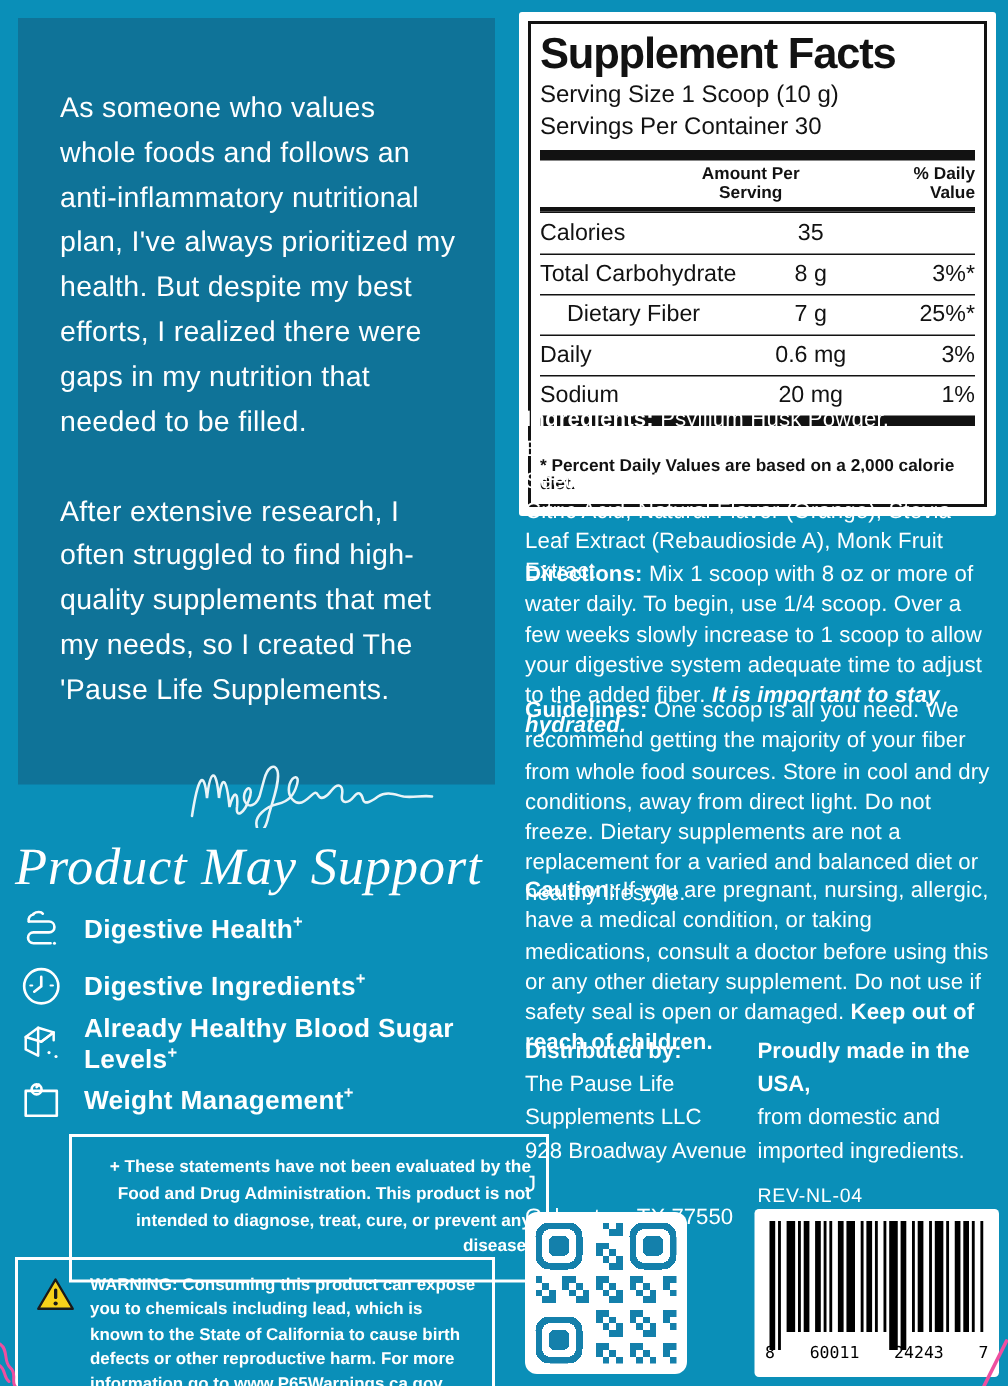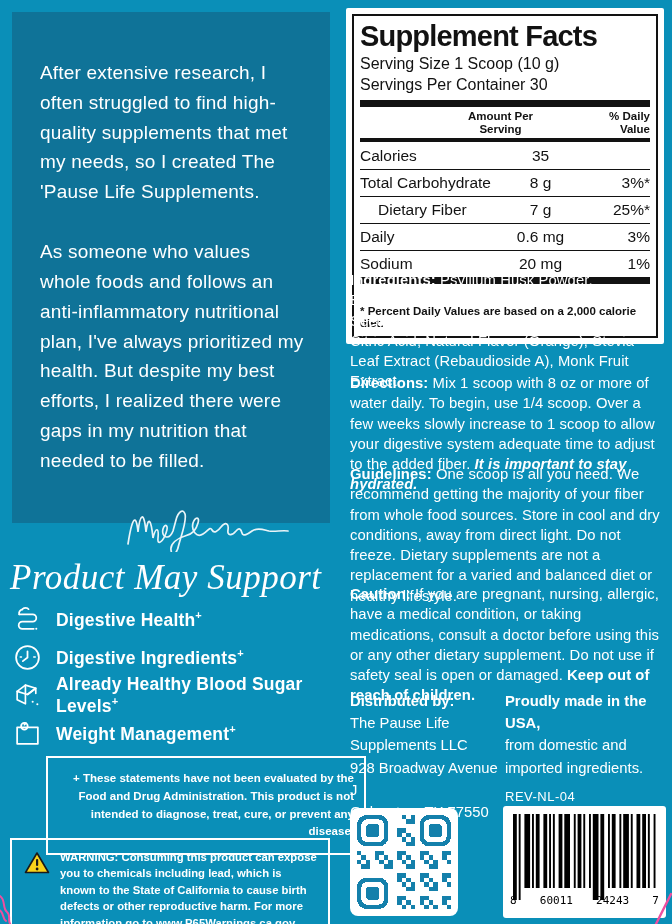--- a/index.html
+++ b/index.html
@@ -80,22 +80,22 @@
   .barcode-digits{display:flex;justify-content:space-between;color:#000;
     font-family:"DejaVu Sans Mono",monospace;font-size:11px;margin-top:-14px;position:relative;}
   .barcode-digits span{background:transparent;padding:0 1px;}
   .pink-squiggle-bl{position:absolute;left:-2px;top:888px;}
   .pink-tick-br{position:absolute;left:652px;top:892px;}
 </style>
 </head>
 <body>
 
 <div class="testimonial-box">
+  <p>As someone who values whole foods and follows an anti-inflammatory nutritional plan, I've always prioritized my health. But despite my best efforts, I realized there were gaps in my nutrition that needed to be filled.</p>
   <p>After extensive research, I often struggled to find high-quality supplements that met my needs, so I created The 'Pause Life Supplements.</p>
-  <p>As someone who values whole foods and follows an anti-inflammatory nutritional plan, I've always prioritized my health. But despite my best efforts, I realized there were gaps in my nutrition that needed to be filled.</p>
   <div class="signature-wrap">
     <svg width="180" height="52" viewBox="0 0 180 52" fill="none">
       <path d="M6,44 C10,18 14,12 16,32 C18,14 22,10 24,32 C26,16 29,18 31,38 C34,26 37,28 36,38 C35,46 41,42 44,33 C47,25 43,23 41,29 C39,37 47,41 51,31 L54,20 C56,12 61,8 63,14 C65,21 59,36 57,44 C55,54 50,58 49,50 C48,44 55,38 63,36 C71,34 74,30 76,23 C78,16 73,17 71,23 C69,31 75,38 81,34 C86,31 88,26 90,30 C92,34 96,31 99,27 C104,21 107,24 106,30 C105,36 110,36 114,31 C117,27 119,29 120,33 C121,37 126,34 130,31 C136,27 142,30 147,31 C153,32 160,30 166,31" stroke="#e9f4f8" stroke-width="1.7" stroke-linecap="round" fill="none"></path>
     </svg>
   </div>
 </div>
 
 <h1 class="support-heading">Product May Support</h1>
 
 <div class="benefits">

